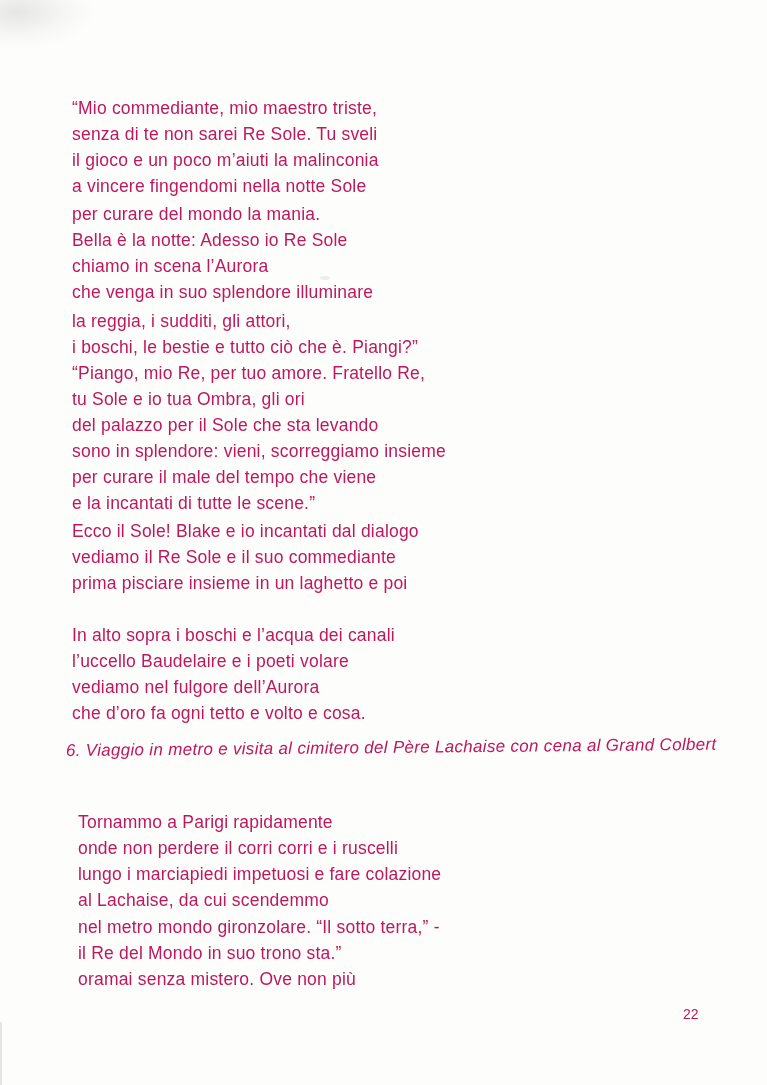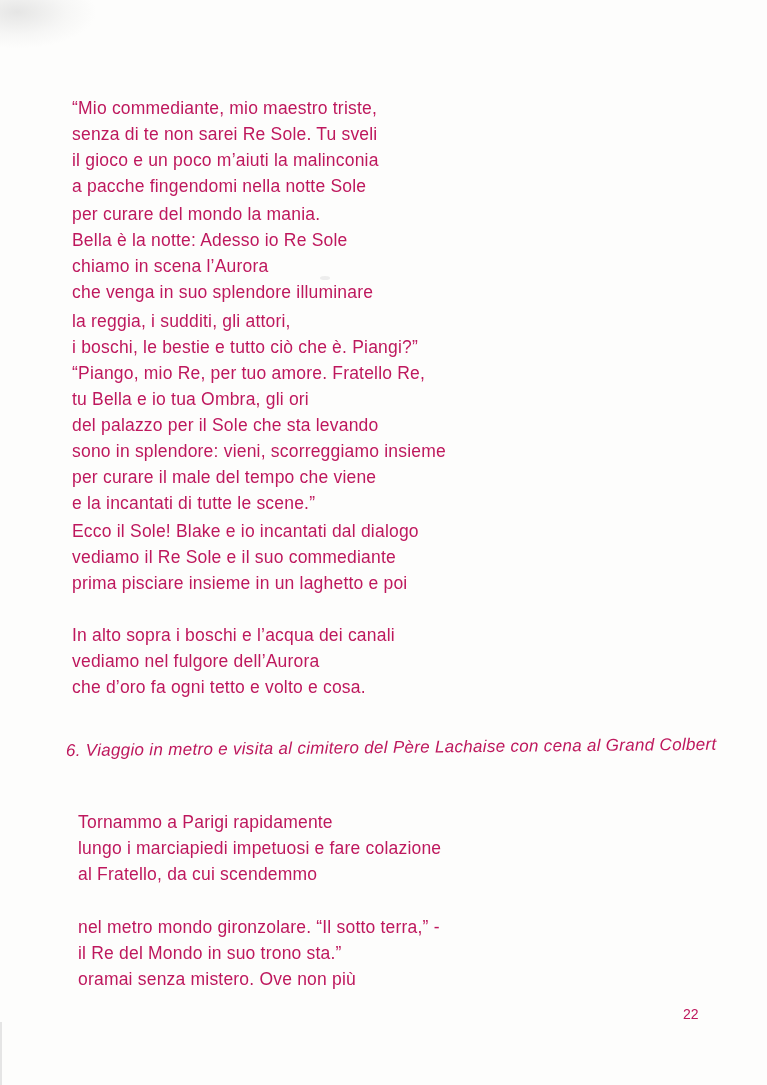--- a/index.html
+++ b/index.html
@@ -83,62 +83,64 @@
 <div class="page">
 
   <div class="smudge-top-left"></div>
   <div class="edge-line-left"></div>
   <div class="speck-mid"></div>
 
   <div class="stanza s1">
     <span class="line">“Mio commediante, mio maestro triste,</span>
     <span class="line">senza di te non sarei Re Sole. Tu sveli</span>
     <span class="line">il gioco e un poco m’aiuti la malinconia</span>
-    <span class="line">a pacche fingendomi nella notte Sole</span>
+    <span class="line">a vincere fingendomi nella notte Sole</span>
   </div>
 
   <div class="stanza s2">
     <span class="line">per curare del mondo la mania.</span>
     <span class="line">Bella è la notte: Adesso io Re Sole</span>
     <span class="line">chiamo in scena l’Aurora</span>
     <span class="line">che venga in suo splendore illuminare</span>
   </div>
 
   <div class="stanza s3">
     <span class="line">la reggia, i sudditi, gli attori,</span>
     <span class="line">i boschi, le bestie e tutto ciò che è. Piangi?”</span>
     <span class="line">“Piango, mio Re, per tuo amore. Fratello Re,</span>
-    <span class="line">tu Bella e io tua Ombra, gli ori</span>
+    <span class="line">tu Sole e io tua Ombra, gli ori</span>
   </div>
 
   <div class="stanza s4">
     <span class="line">del palazzo per il Sole che sta levando</span>
     <span class="line">sono in splendore: vieni, scorreggiamo insieme</span>
     <span class="line">per curare il male del tempo che viene</span>
     <span class="line">e la incantati di tutte le scene.”</span>
   </div>
 
   <div class="stanza s5">
     <span class="line">Ecco il Sole! Blake e io incantati dal dialogo</span>
     <span class="line">vediamo il Re Sole e il suo commediante</span>
     <span class="line">prima pisciare insieme in un laghetto e poi</span>
   </div>
 
   <div class="stanza s6">
     <span class="line">In alto sopra i boschi e l’acqua dei canali</span>
+    <span class="line">l’uccello Baudelaire e i poeti volare</span>
     <span class="line">vediamo nel fulgore dell’Aurora</span>
     <span class="line">che d’oro fa ogni tetto e volto e cosa.</span>
   </div>
 
   <div class="section-title">6. Viaggio in metro e visita al cimitero del Père Lachaise con cena al Grand Colbert</div>
 
   <div class="stanza s7">
     <span class="line">Tornammo a Parigi rapidamente</span>
+    <span class="line">onde non perdere il corri corri e i ruscelli</span>
     <span class="line">lungo i marciapiedi impetuosi e fare colazione</span>
-    <span class="line">al Fratello, da cui scendemmo</span>
+    <span class="line">al Lachaise, da cui scendemmo</span>
   </div>
 
   <div class="stanza s8">
     <span class="line">nel metro mondo gironzolare. “Il sotto terra,” -</span>
     <span class="line">il Re del Mondo in suo trono sta.”</span>
     <span class="line">oramai senza mistero. Ove non più</span>
   </div>
 
   <div class="page-number">22</div>
 

